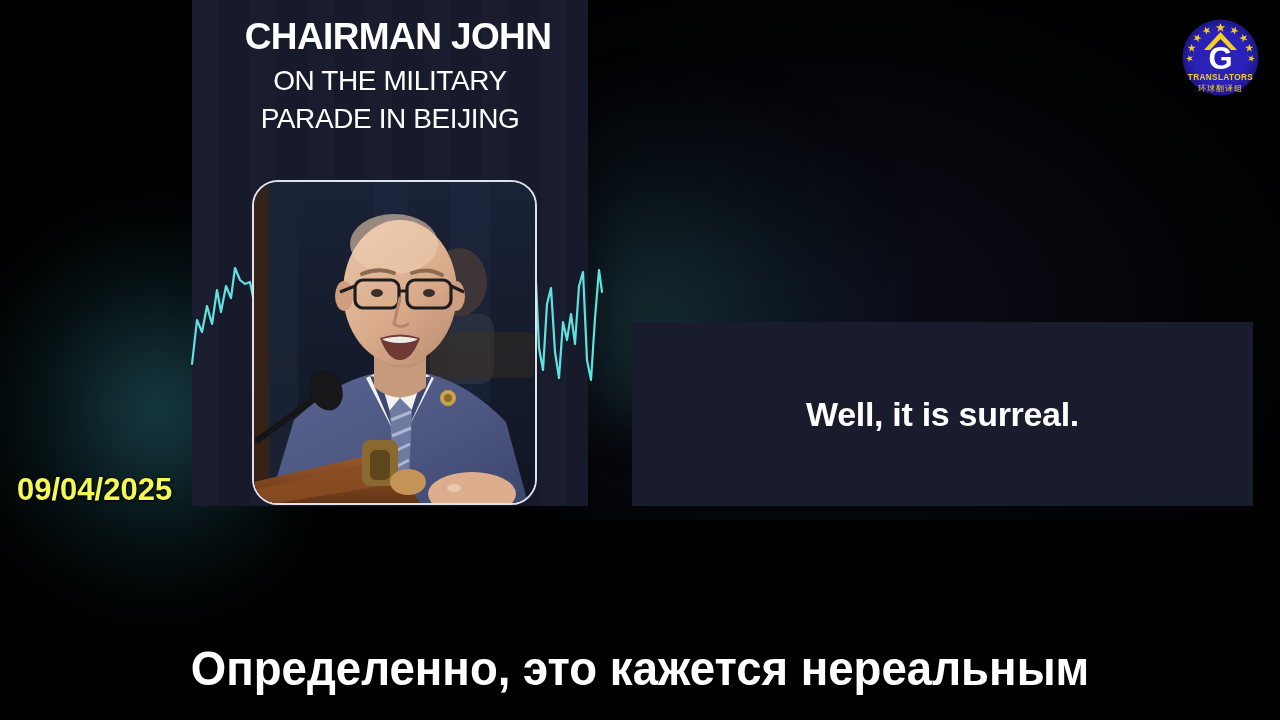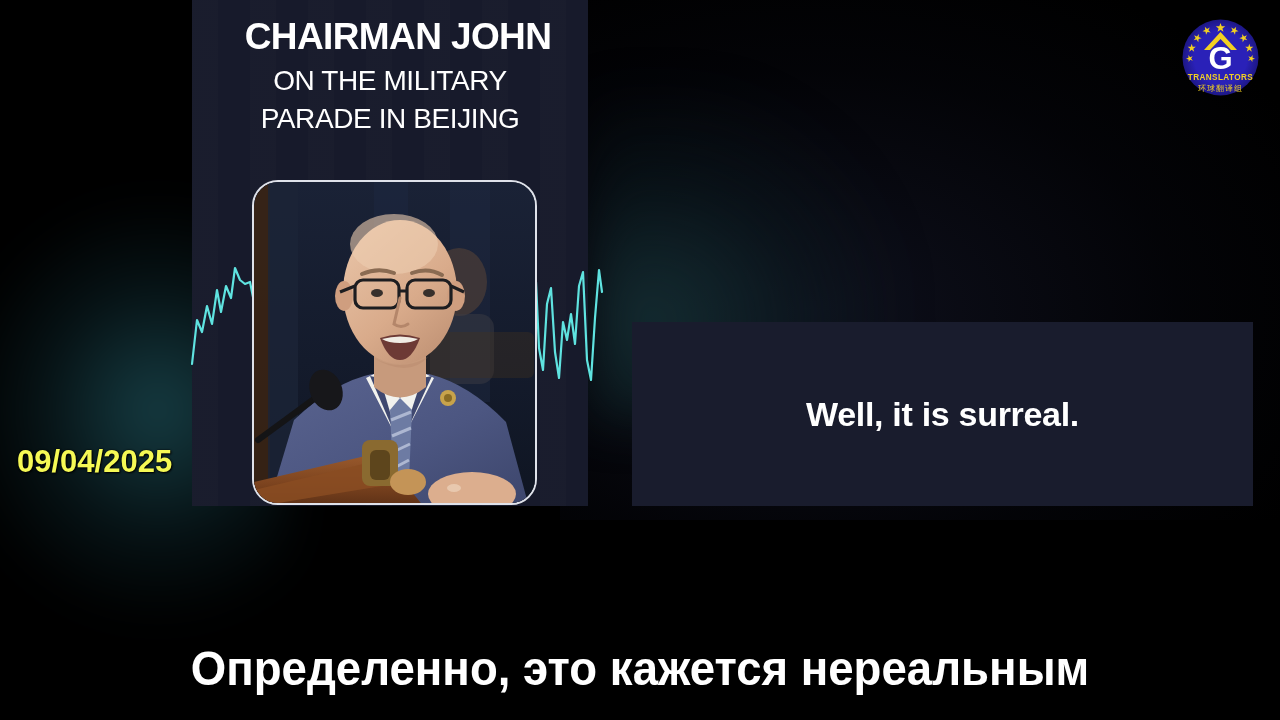--- a/index.html
+++ b/index.html
@@ -118,21 +118,21 @@
     color:#ffffff;
     font-size:34px;
     font-weight:bold;
     letter-spacing:-0.3px;
     white-space:nowrap;
   }
 
   
   #date-stamp {
     position:absolute;
-    left:17px; top:444px;
+    left:17px; top:472px;
     color:#f5f955;
     font-size:31px;
     font-weight:bold;
     letter-spacing:0px;
     z-index:6;
     text-shadow:0 0 2px #000, 1px 1px 2px #000;
   }
 
   
   #watermark-logo {

